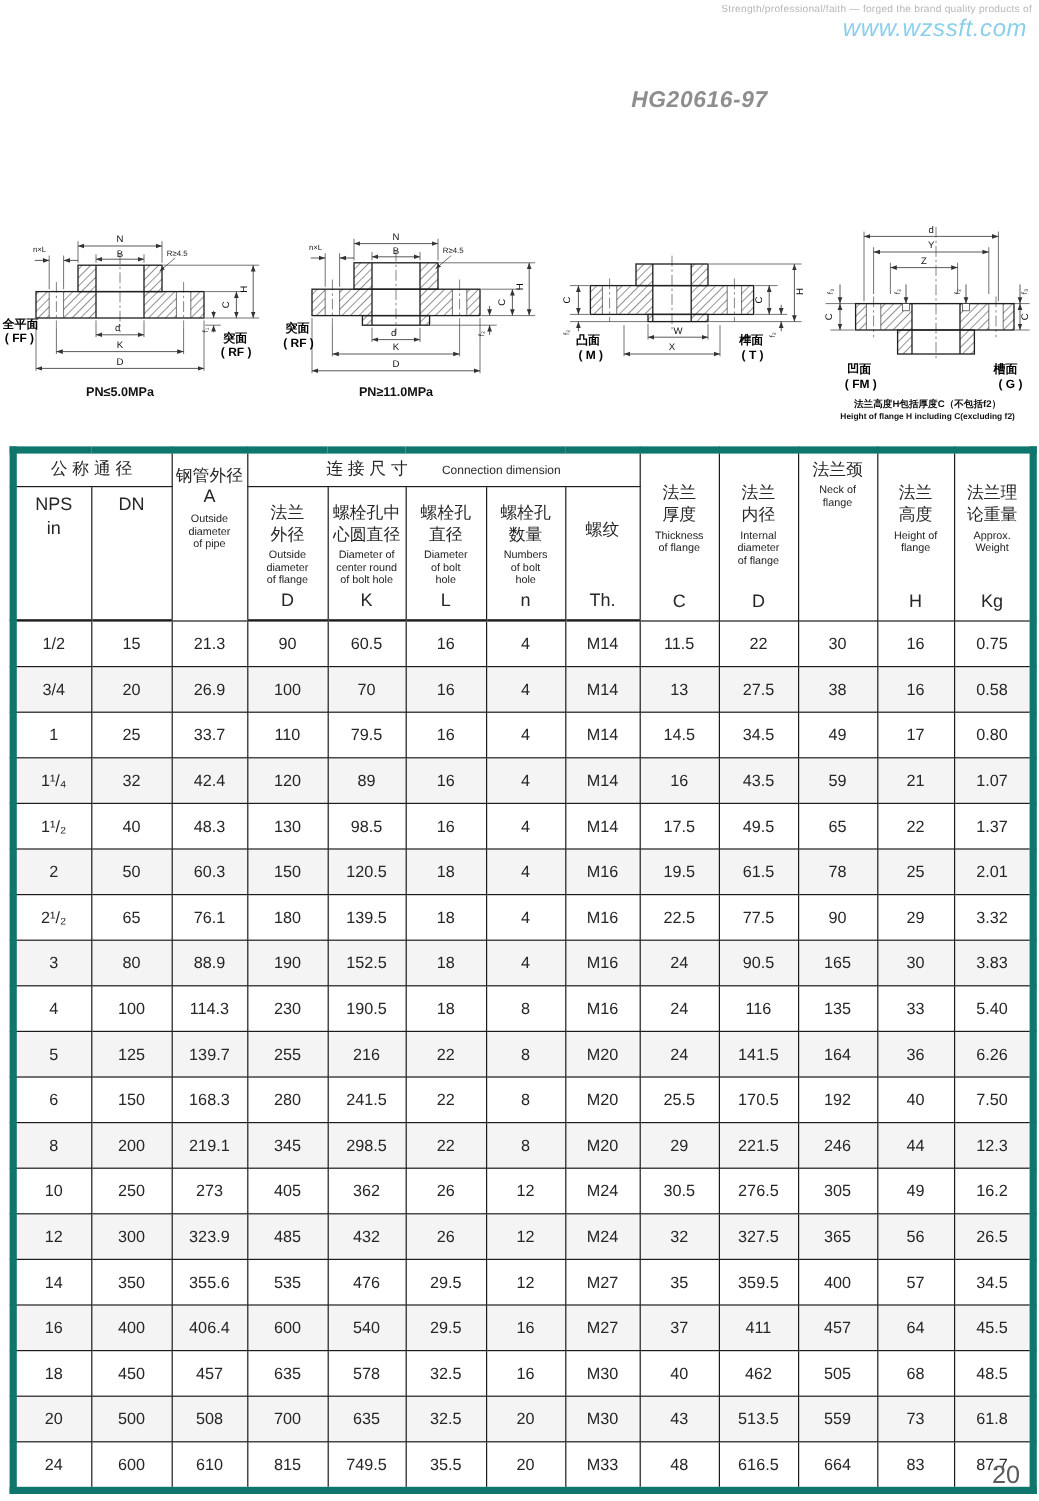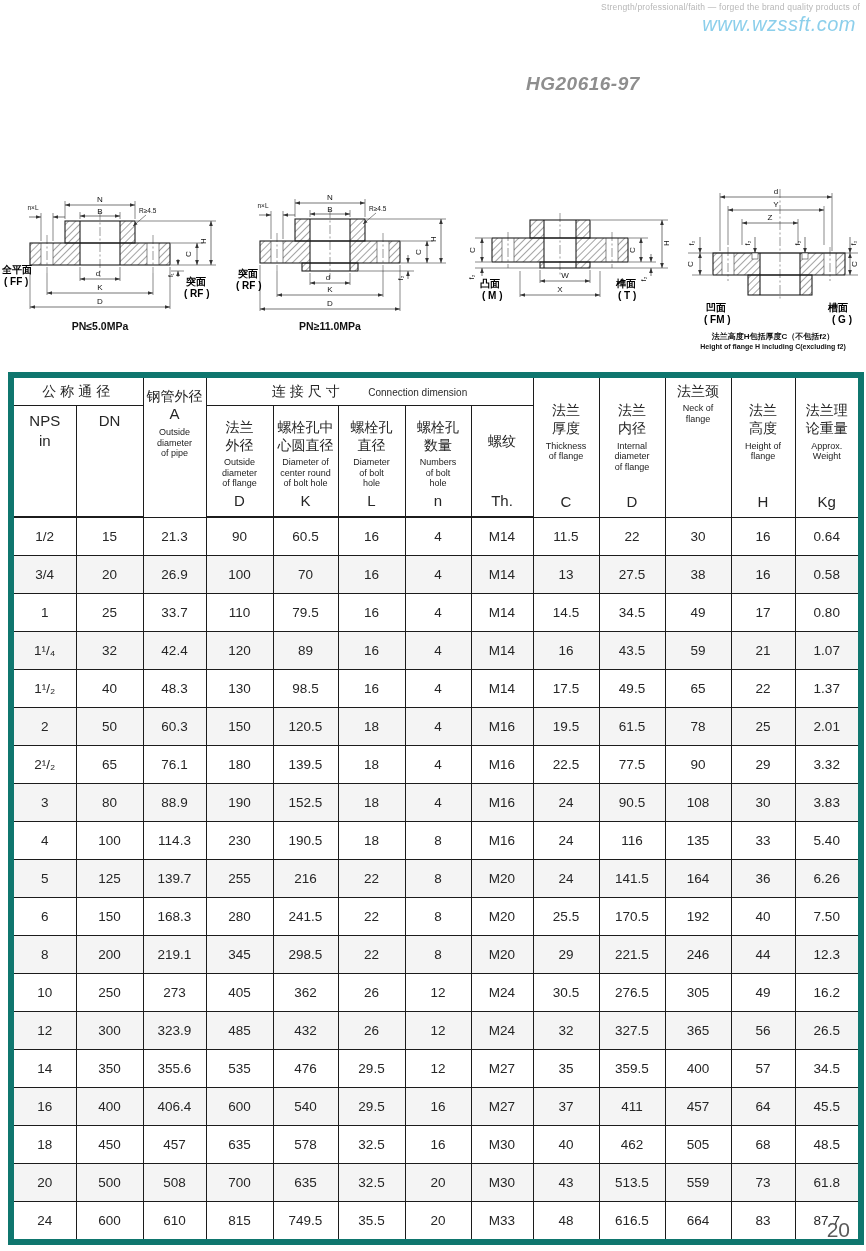--- a/index.html
+++ b/index.html
@@ -458,21 +458,21 @@
           <td>21.3</td>
           <td>90</td>
           <td>60.5</td>
           <td>16</td>
           <td>4</td>
           <td>M14</td>
           <td>11.5</td>
           <td>22</td>
           <td>30</td>
           <td>16</td>
-          <td>0.64</td>
+          <td>0.75</td>
         </tr>
         <tr>
           <td>3/4</td>
           <td>20</td>
           <td>26.9</td>
           <td>100</td>
           <td>70</td>
           <td>16</td>
           <td>4</td>
           <td>M14</td>
@@ -561,21 +561,21 @@
           <td>3</td>
           <td>80</td>
           <td>88.9</td>
           <td>190</td>
           <td>152.5</td>
           <td>18</td>
           <td>4</td>
           <td>M16</td>
           <td>24</td>
           <td>90.5</td>
-          <td>108</td>
+          <td>165</td>
           <td>30</td>
           <td>3.83</td>
         </tr>
         <tr>
           <td>4</td>
           <td>100</td>
           <td>114.3</td>
           <td>230</td>
           <td>190.5</td>
           <td>18</td>

